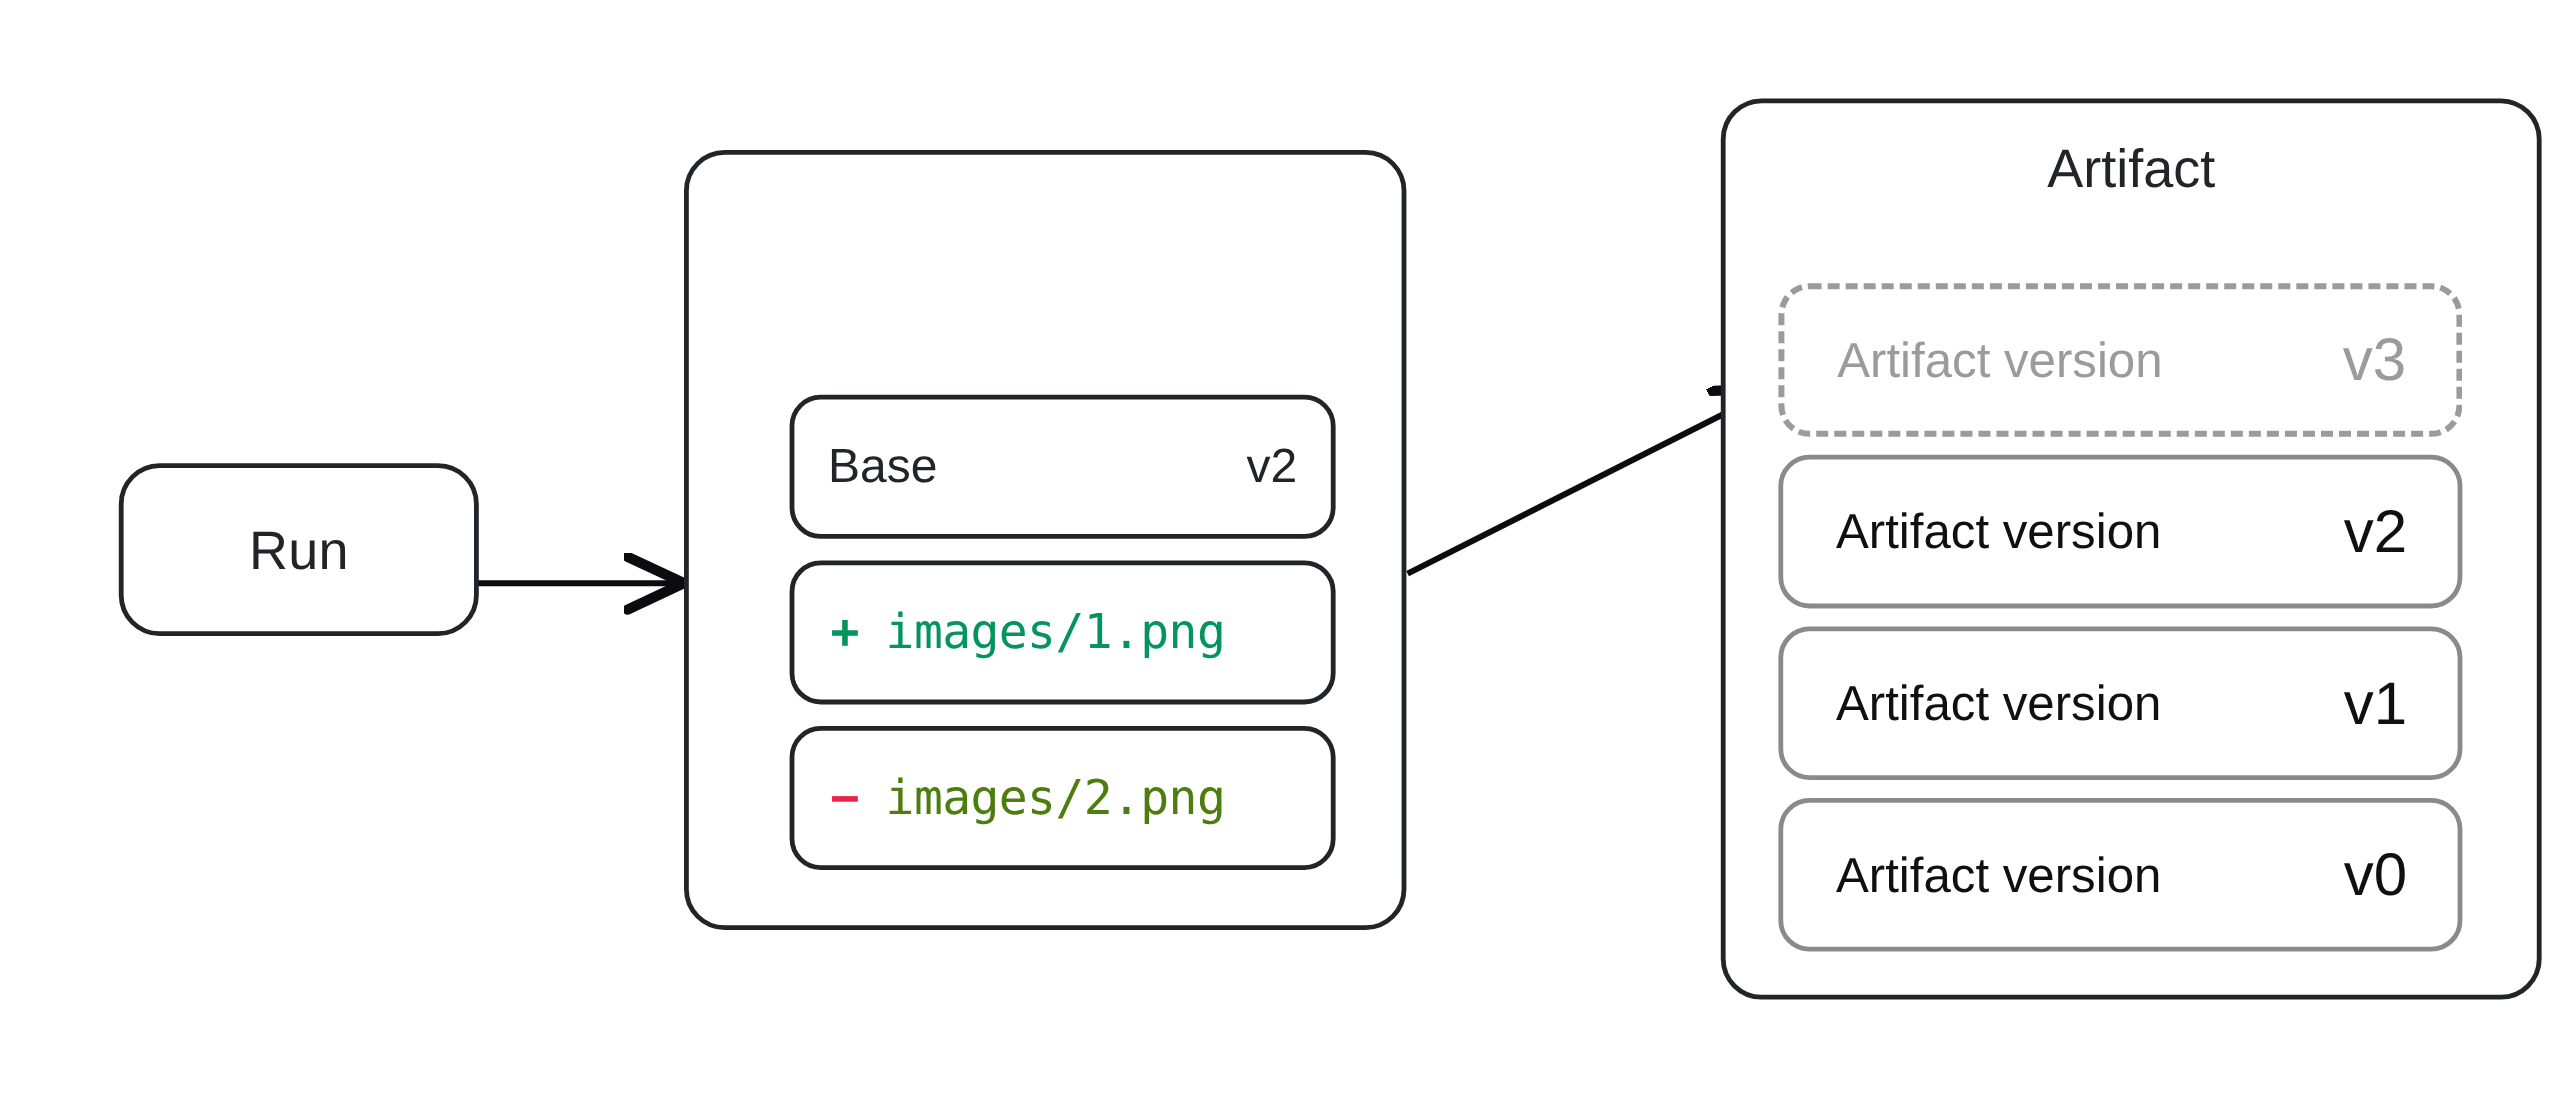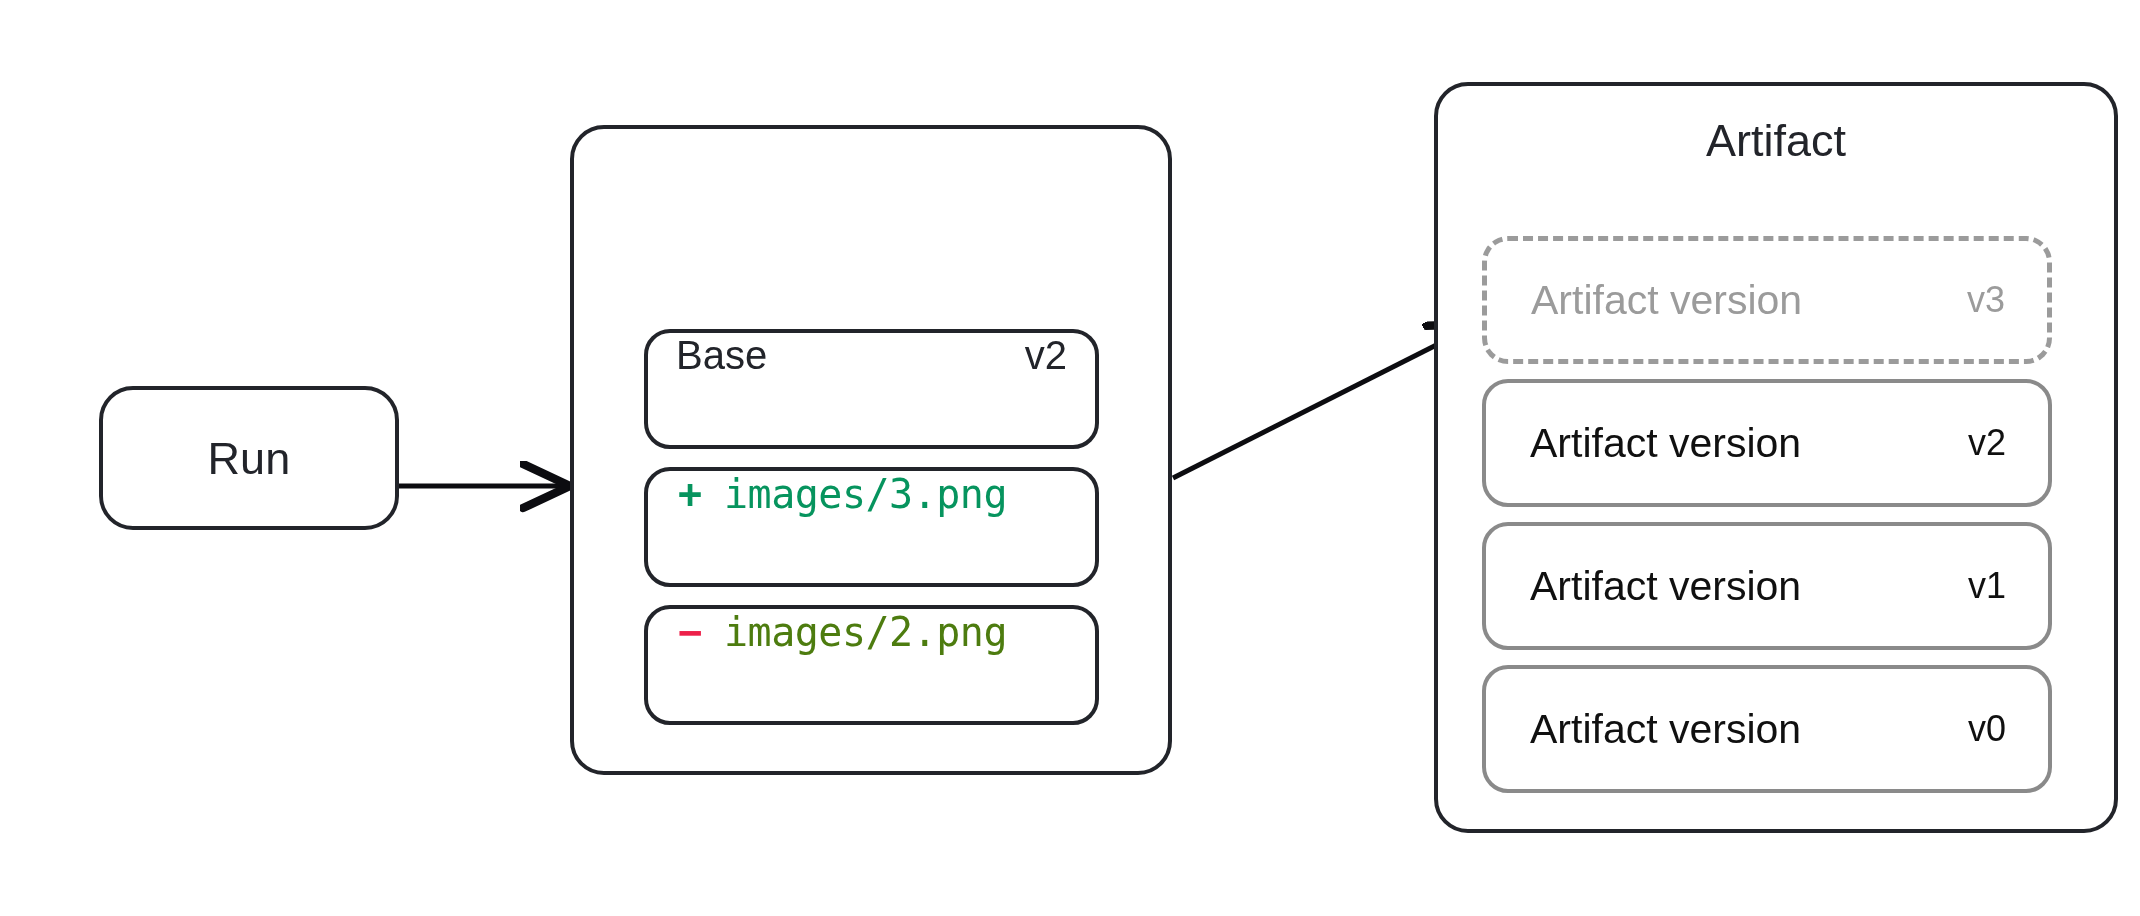--- a/index.html
+++ b/index.html
@@ -74,23 +74,24 @@
     width: 455px;
   }
   .inc-row {
     box-sizing: border-box;
     width: 455px;
     height: 120px;
     border: 4px solid #22242a;
     border-radius: 26px;
     background: #ffffff;
     display: flex;
-    align-items: flex-start;
+    align-items: center;
     padding: 0 28px;
     margin-bottom: 18px;
+    margin-left: 14px;
   }
   .inc-row .row-label {
     font-size: 40px;
     color: #22242a;
     flex: 1 1 auto;
     text-align: left;
   }
   .inc-row .row-value {
     font-size: 40px;
     color: #22242a;
@@ -158,21 +159,21 @@
     border-color: #9b9b9b;
     border-width: 5px;
     color: #9b9b9b;
   }
   .ver-row .row-label {
     font-size: 41px;
     flex: 1 1 auto;
     text-align: left;
   }
   .ver-row .row-value {
-    font-size: 36px;
+    font-size: 50px;
     flex: 0 0 auto;
     text-align: right;
   }
 
   
   .arrow-layer {
     position: absolute;
     left: 0;
     top: 0;
     width: 2140px;
@@ -209,21 +210,21 @@
 
     <div class="inc-rows">
 
       <div class="inc-row">
         <span class="row-label">Base</span>
         <span class="row-value">v2</span>
       </div>
 
       <div class="inc-row diff" style="color:#06945e;">
         <span class="diff-sign" style="color:#06945e;">+</span>
-        <span class="diff-path" style="color:#06945e;">images/3.png</span>
+        <span class="diff-path" style="color:#06945e;">images/1.png</span>
       </div>
 
       <div class="inc-row diff" style="color:#ed2049;">
         <span class="diff-sign" style="color:#ed2049;">−</span>
         <span class="diff-path" style="color:#4d7c0f;">images/2.png</span>
       </div>
 
     </div>
   </div>
 

